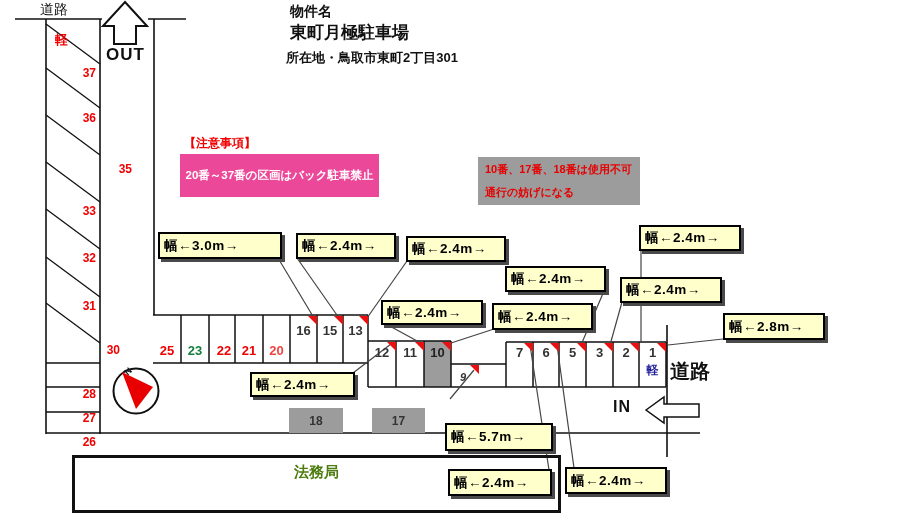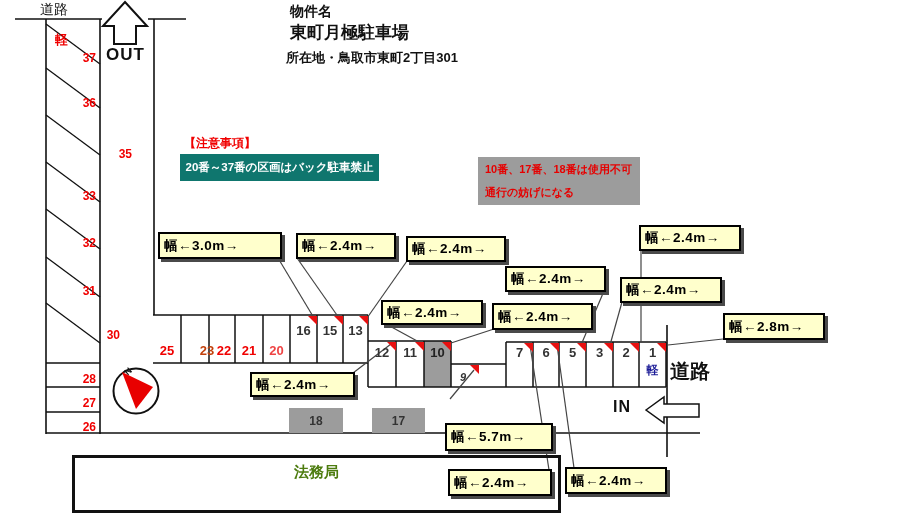--- a/index.html
+++ b/index.html
@@ -6,24 +6,24 @@
   #stage{position:relative;width:900px;height:522px;background:#ffffff;
          font-family:"Liberation Sans","DejaVu Sans",sans-serif;overflow:hidden;color:#111;}
   #lines{position:absolute;left:0;top:0;width:900px;height:522px;}
   .t{position:absolute;white-space:nowrap;}
   .b{font-weight:bold;}
   .red{color:#f00000;}
   .co{position:absolute;background:#ffffcc;border:2px solid #000;box-sizing:border-box;
       box-shadow:3px 3px 0 #4a4a4a;font-weight:bold;font-size:13.5px;color:#000;
       display:flex;align-items:center;padding-left:4px;letter-spacing:0.5px;}
   .num{position:absolute;text-align:center;font-weight:bold;font-size:13px;color:#333;}
-  .lnum{position:absolute;left:46px;width:50px;text-align:right;font-weight:bold;font-size:12px;color:#f00000;}
+  .lnum{position:absolute;left:46px;width:50px;text-align:right;font-weight:bold;font-size:12px;color:#f00000;margin-top:15px;}
   .grayBox{position:absolute;background:#9c9c9c;display:flex;align-items:center;justify-content:center;
            font-weight:bold;font-size:12px;color:#333;}
-  .banner{position:absolute;left:180px;top:154px;width:199px;height:27px;background:#0f766e;color:#fff;
+  .banner{position:absolute;left:180px;top:154px;width:199px;height:43px;background:#ec4899;color:#fff;
           font-weight:bold;font-size:11.5px;display:flex;align-items:center;justify-content:center;}
   .grayNote{position:absolute;left:478px;top:157px;width:162px;height:48px;background:#9c9c9c;
             color:#e60000;font-weight:bold;font-size:11px;padding:5px 7px;box-sizing:border-box;
             display:flex;flex-direction:column;justify-content:space-between;}
   .houmu{position:absolute;left:72px;top:455px;width:489px;height:58px;border:3px solid #111;
          box-sizing:border-box;text-align:center;}
   .houmu span{display:inline-block;margin-top:5px;font-weight:bold;font-size:15px;color:#4d7c0f;}
 </style>
 </head>
 <body>
@@ -147,21 +147,21 @@
   <div class="lnum" style="top:147px;padding-left:36px;">35</div>
   <div class="lnum" style="top:189px;">33</div>
   <div class="lnum" style="top:236px;">32</div>
   <div class="lnum" style="top:284px;">31</div>
   <div class="lnum" style="top:328px;padding-left:24px;">30</div>
   <div class="lnum" style="top:372px;">28</div>
   <div class="lnum" style="top:396px;">27</div>
   <div class="lnum" style="top:420px;">26</div>
 
   <div class="num red" style="left:153px;width:28px;top:343px;color:#f00000;">25</div>
-  <div class="num red" style="left:181px;width:28px;top:343px;color:#c2410c;padding-left:12px;">23</div>
+  <div class="num red" style="left:181px;width:28px;top:343px;color:#15803d;">23</div>
   <div class="num red" style="left:209px;width:30px;top:343px;color:#f00000;">22</div>
   <div class="num red" style="left:235px;width:28px;top:343px;color:#f00000;">21</div>
   <div class="num red" style="left:263px;width:27px;top:343px;color:#ef4444;">20</div>
   <div class="num" style="left:290px;width:27px;top:323px;">16</div>
   <div class="num" style="left:317px;width:26px;top:323px;">15</div>
   <div class="num" style="left:343px;width:25px;top:323px;">13</div>
 
   <div class="num" style="left:368px;width:28px;top:345px;">12</div>
   <div class="num" style="left:396px;width:28px;top:345px;">11</div>
   <div class="num" style="left:424px;width:27px;top:345px;color:#222;">10</div>

